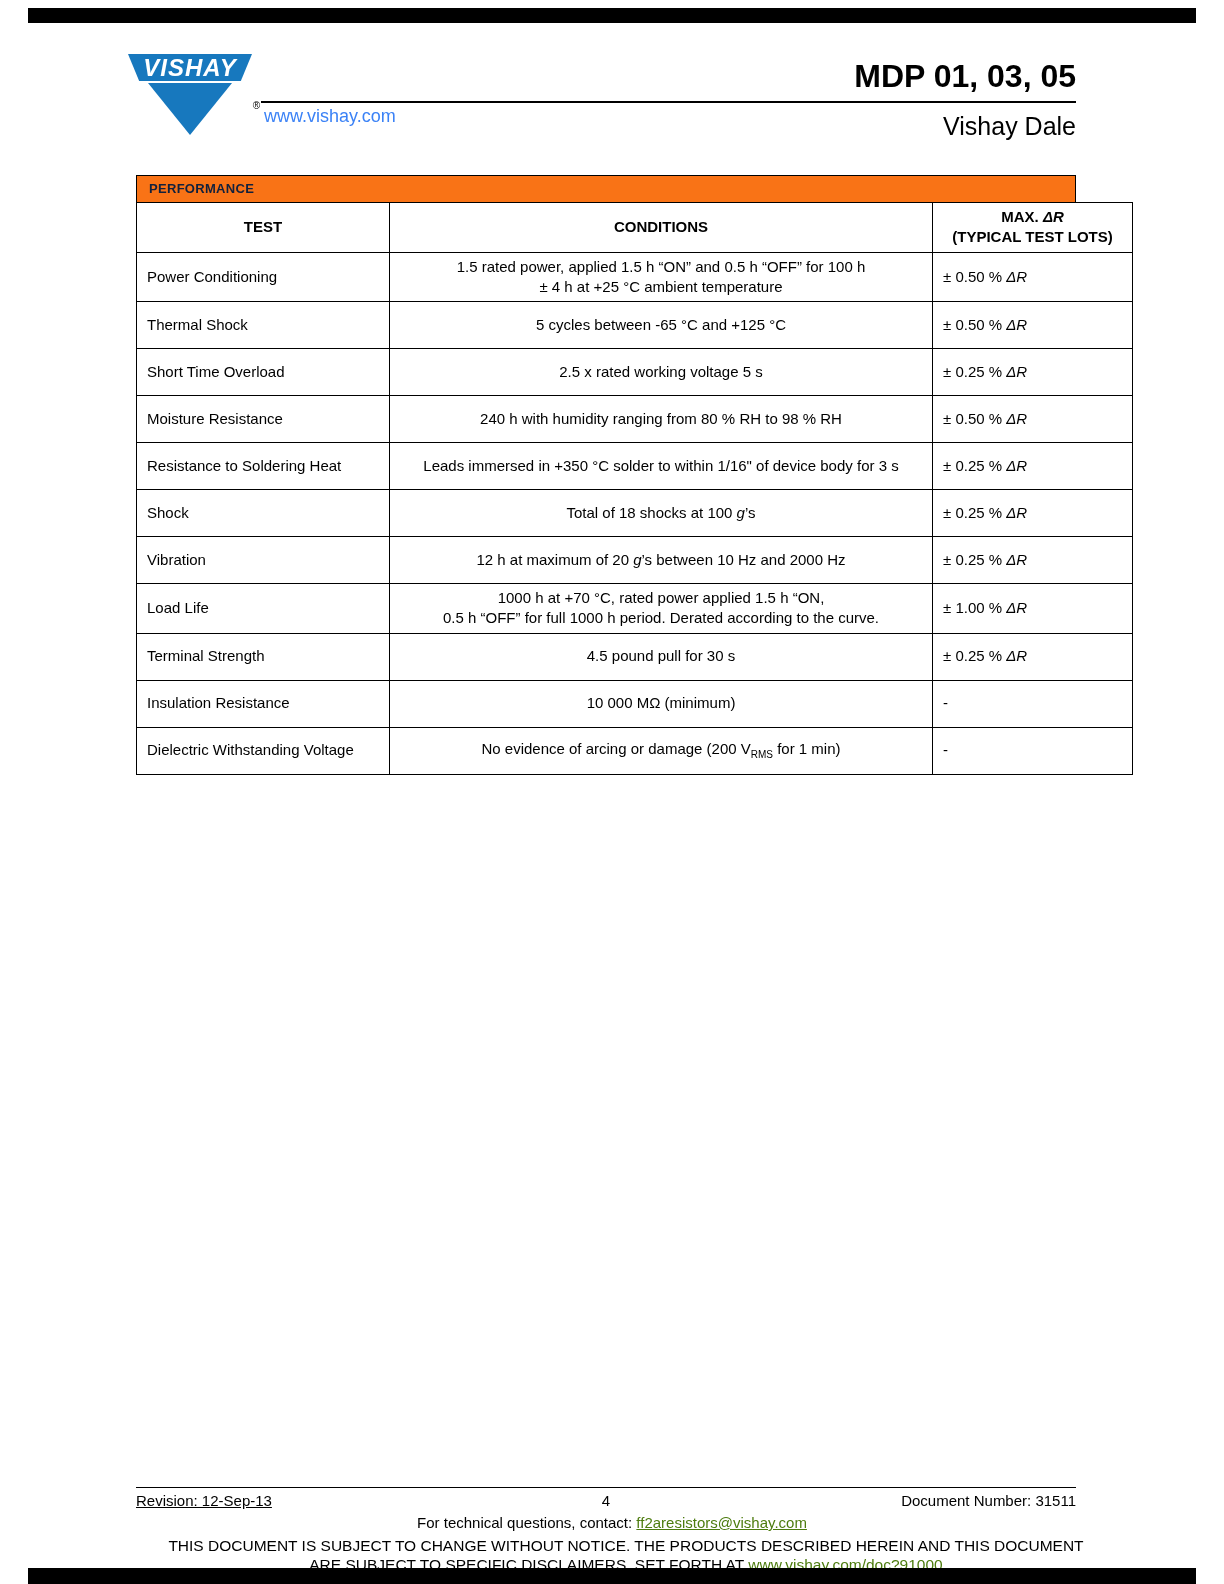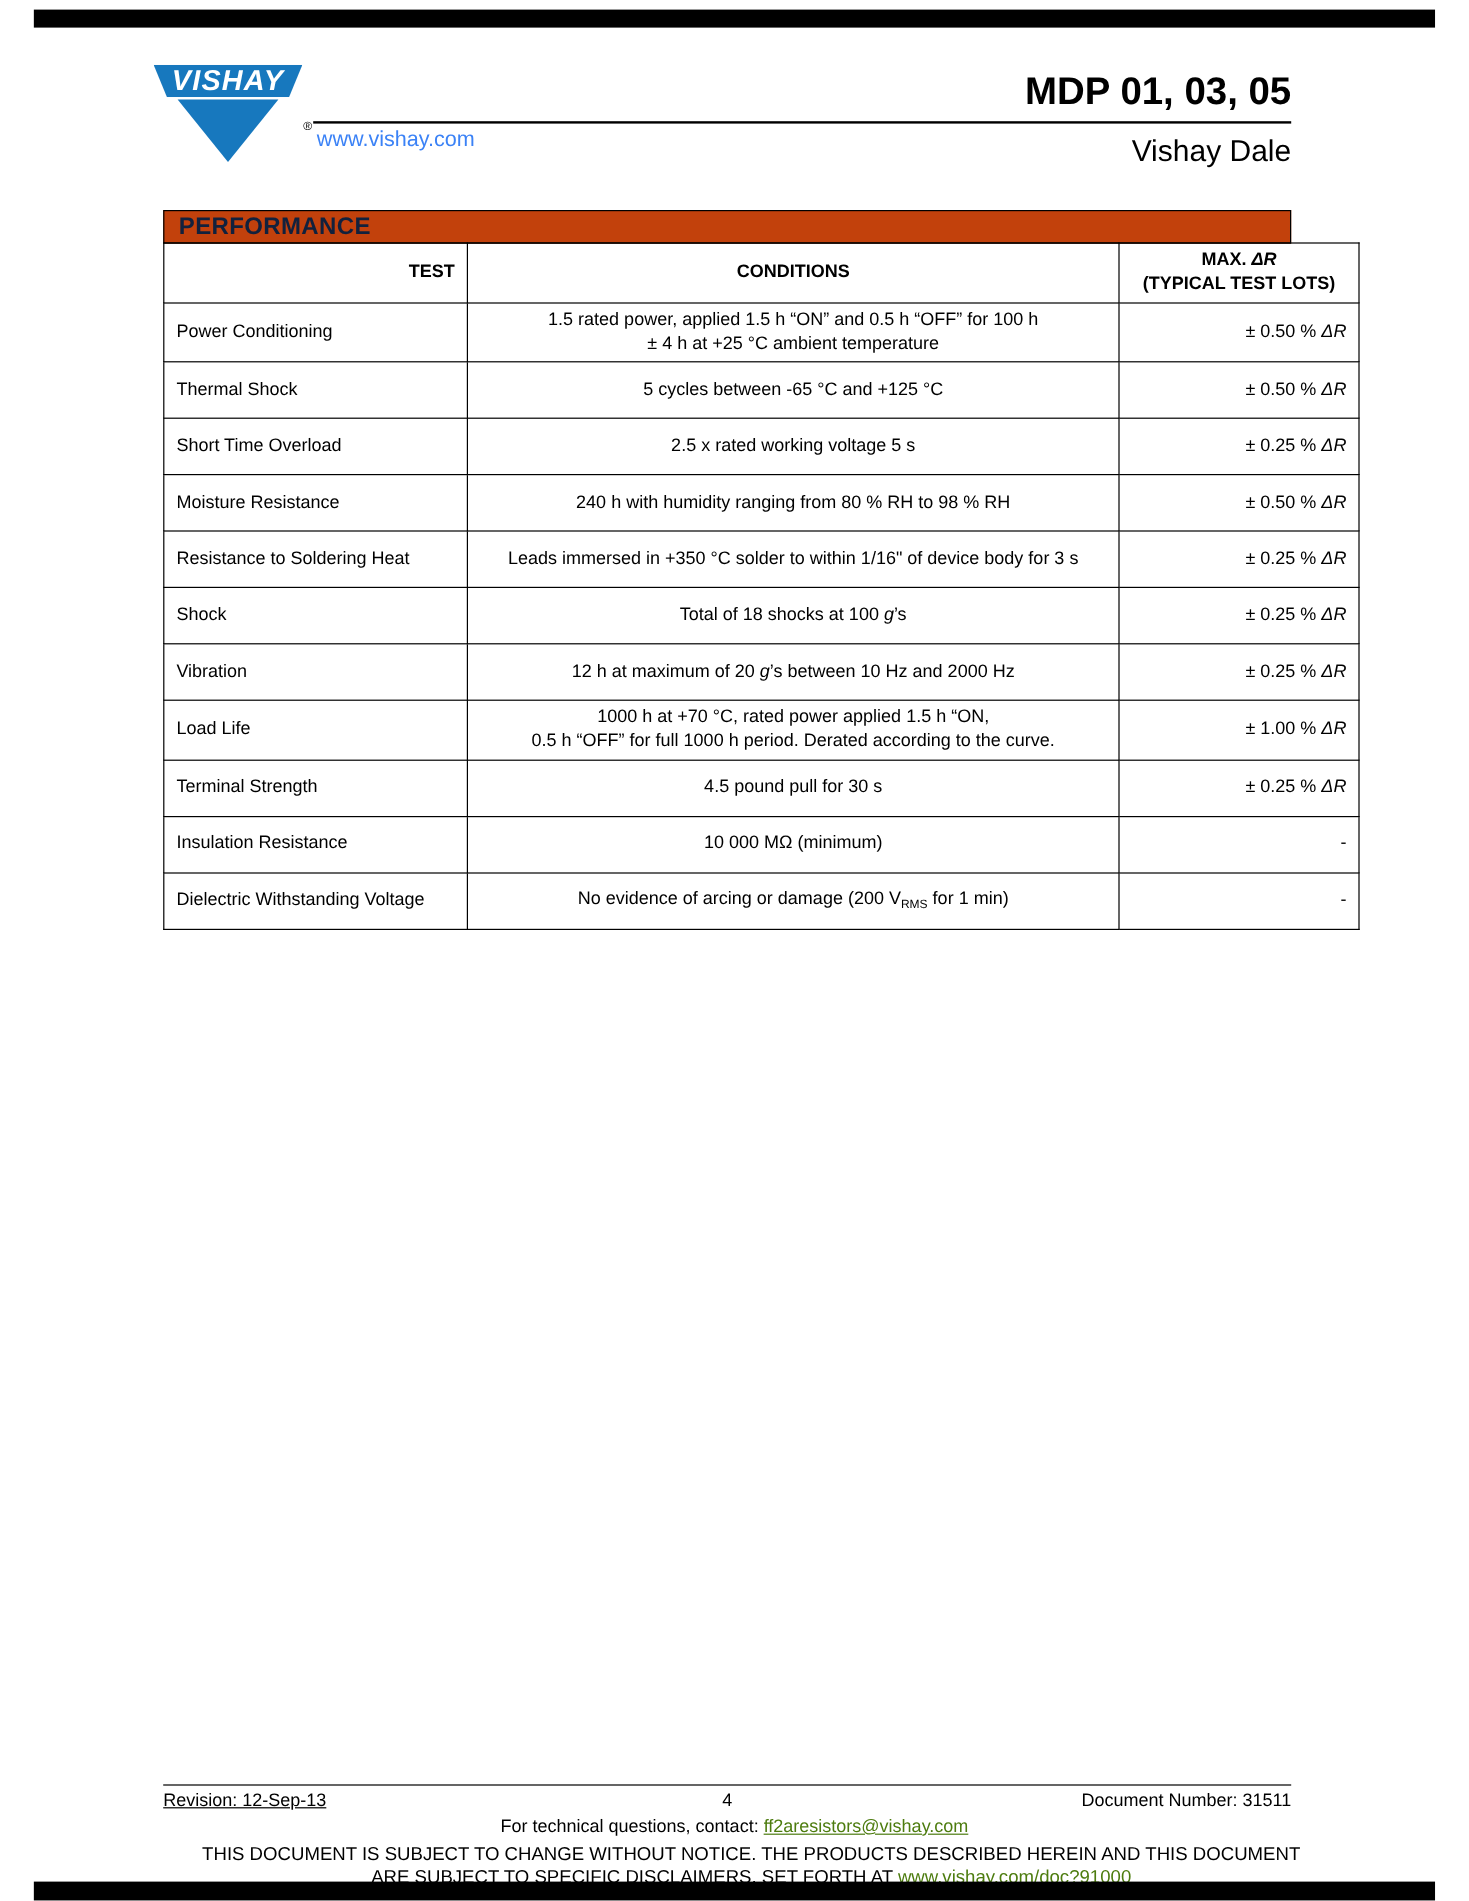--- a/index.html
+++ b/index.html
@@ -87,25 +87,25 @@
     text-align: right;
   }
 
   
   .content {
     position: absolute;
     left: 108px; right: 120px; top: 175px;
   }
   .perf-title {
     border: 1px solid #000;
-    background: #c2410c;
+    background: #f97316;
     height: 28px;
     line-height: 26px;
     padding-left: 12px;
-    font-size: 20px;
+    font-size: 13px;
     font-weight: bold;
     color: #12213d;
     letter-spacing: 0.3px;
   }
   table.perf {
     width: 100%;
     border-collapse: collapse;
     table-layout: fixed;
     margin-top: -1px;
     font-size: 15px;
@@ -114,26 +114,26 @@
   table.perf col.c-cond { width: 543px; }
   table.perf col.c-max  { width: 200px; }
   table.perf th, table.perf td {
     border: 1px solid #000;
     height: 47px;
     vertical-align: middle;
     padding: 4px 10px;
     line-height: 1.35;
   }
   table.perf th { font-weight: bold; font-size: 15px; }
-  th.h-test { text-align: right; padding-left: 13px; }
+  th.h-test { text-align: center; padding-left: 13px; }
   th.h-cond { text-align: center; }
   th.h-max  { text-align: center; font-size: 14.5px; line-height: 1.3; }
   td.cell-test { text-align: left; padding-left: 13px; }
   td.cell-cond { text-align: center; }
-  td.cell-max  { text-align: right; }
+  td.cell-max  { text-align: left; }
   td sub { font-size: 10px; }
 
   
   .footer-rule {
     position: absolute;
     left: 108px; right: 120px; top: 1487px;
     height: 1px;
     background: #000;
   }
   .footer-row {

